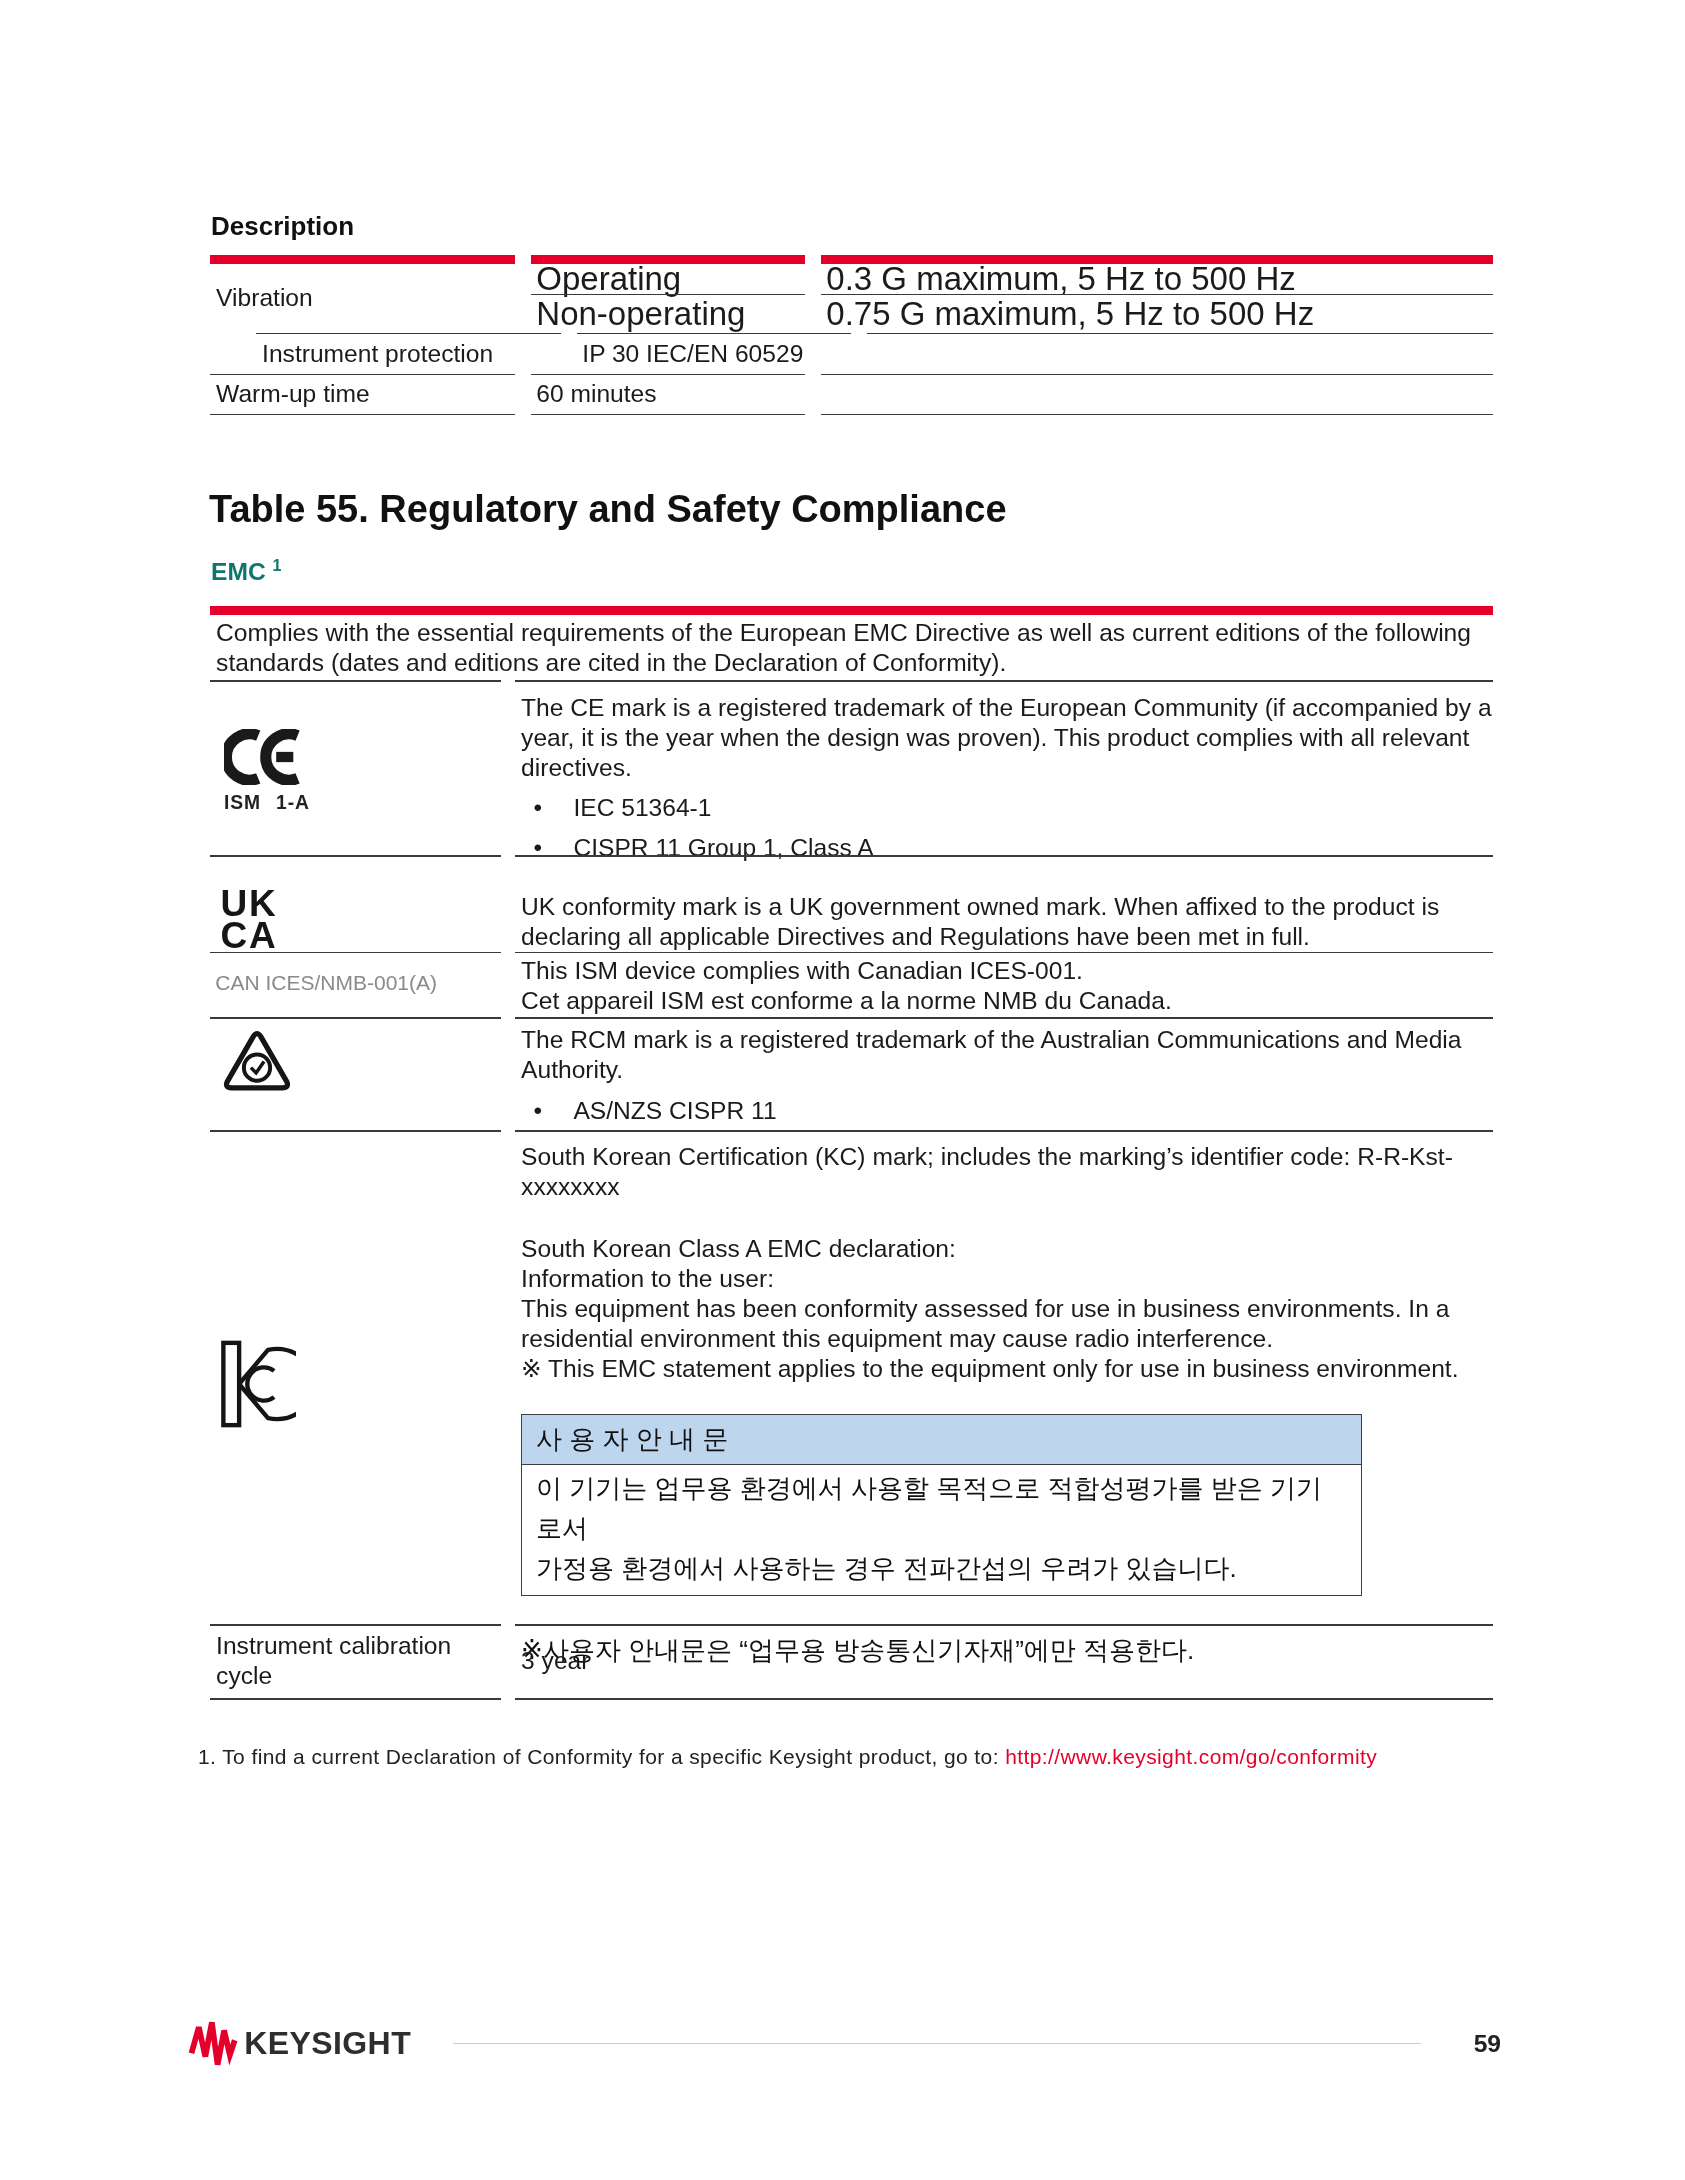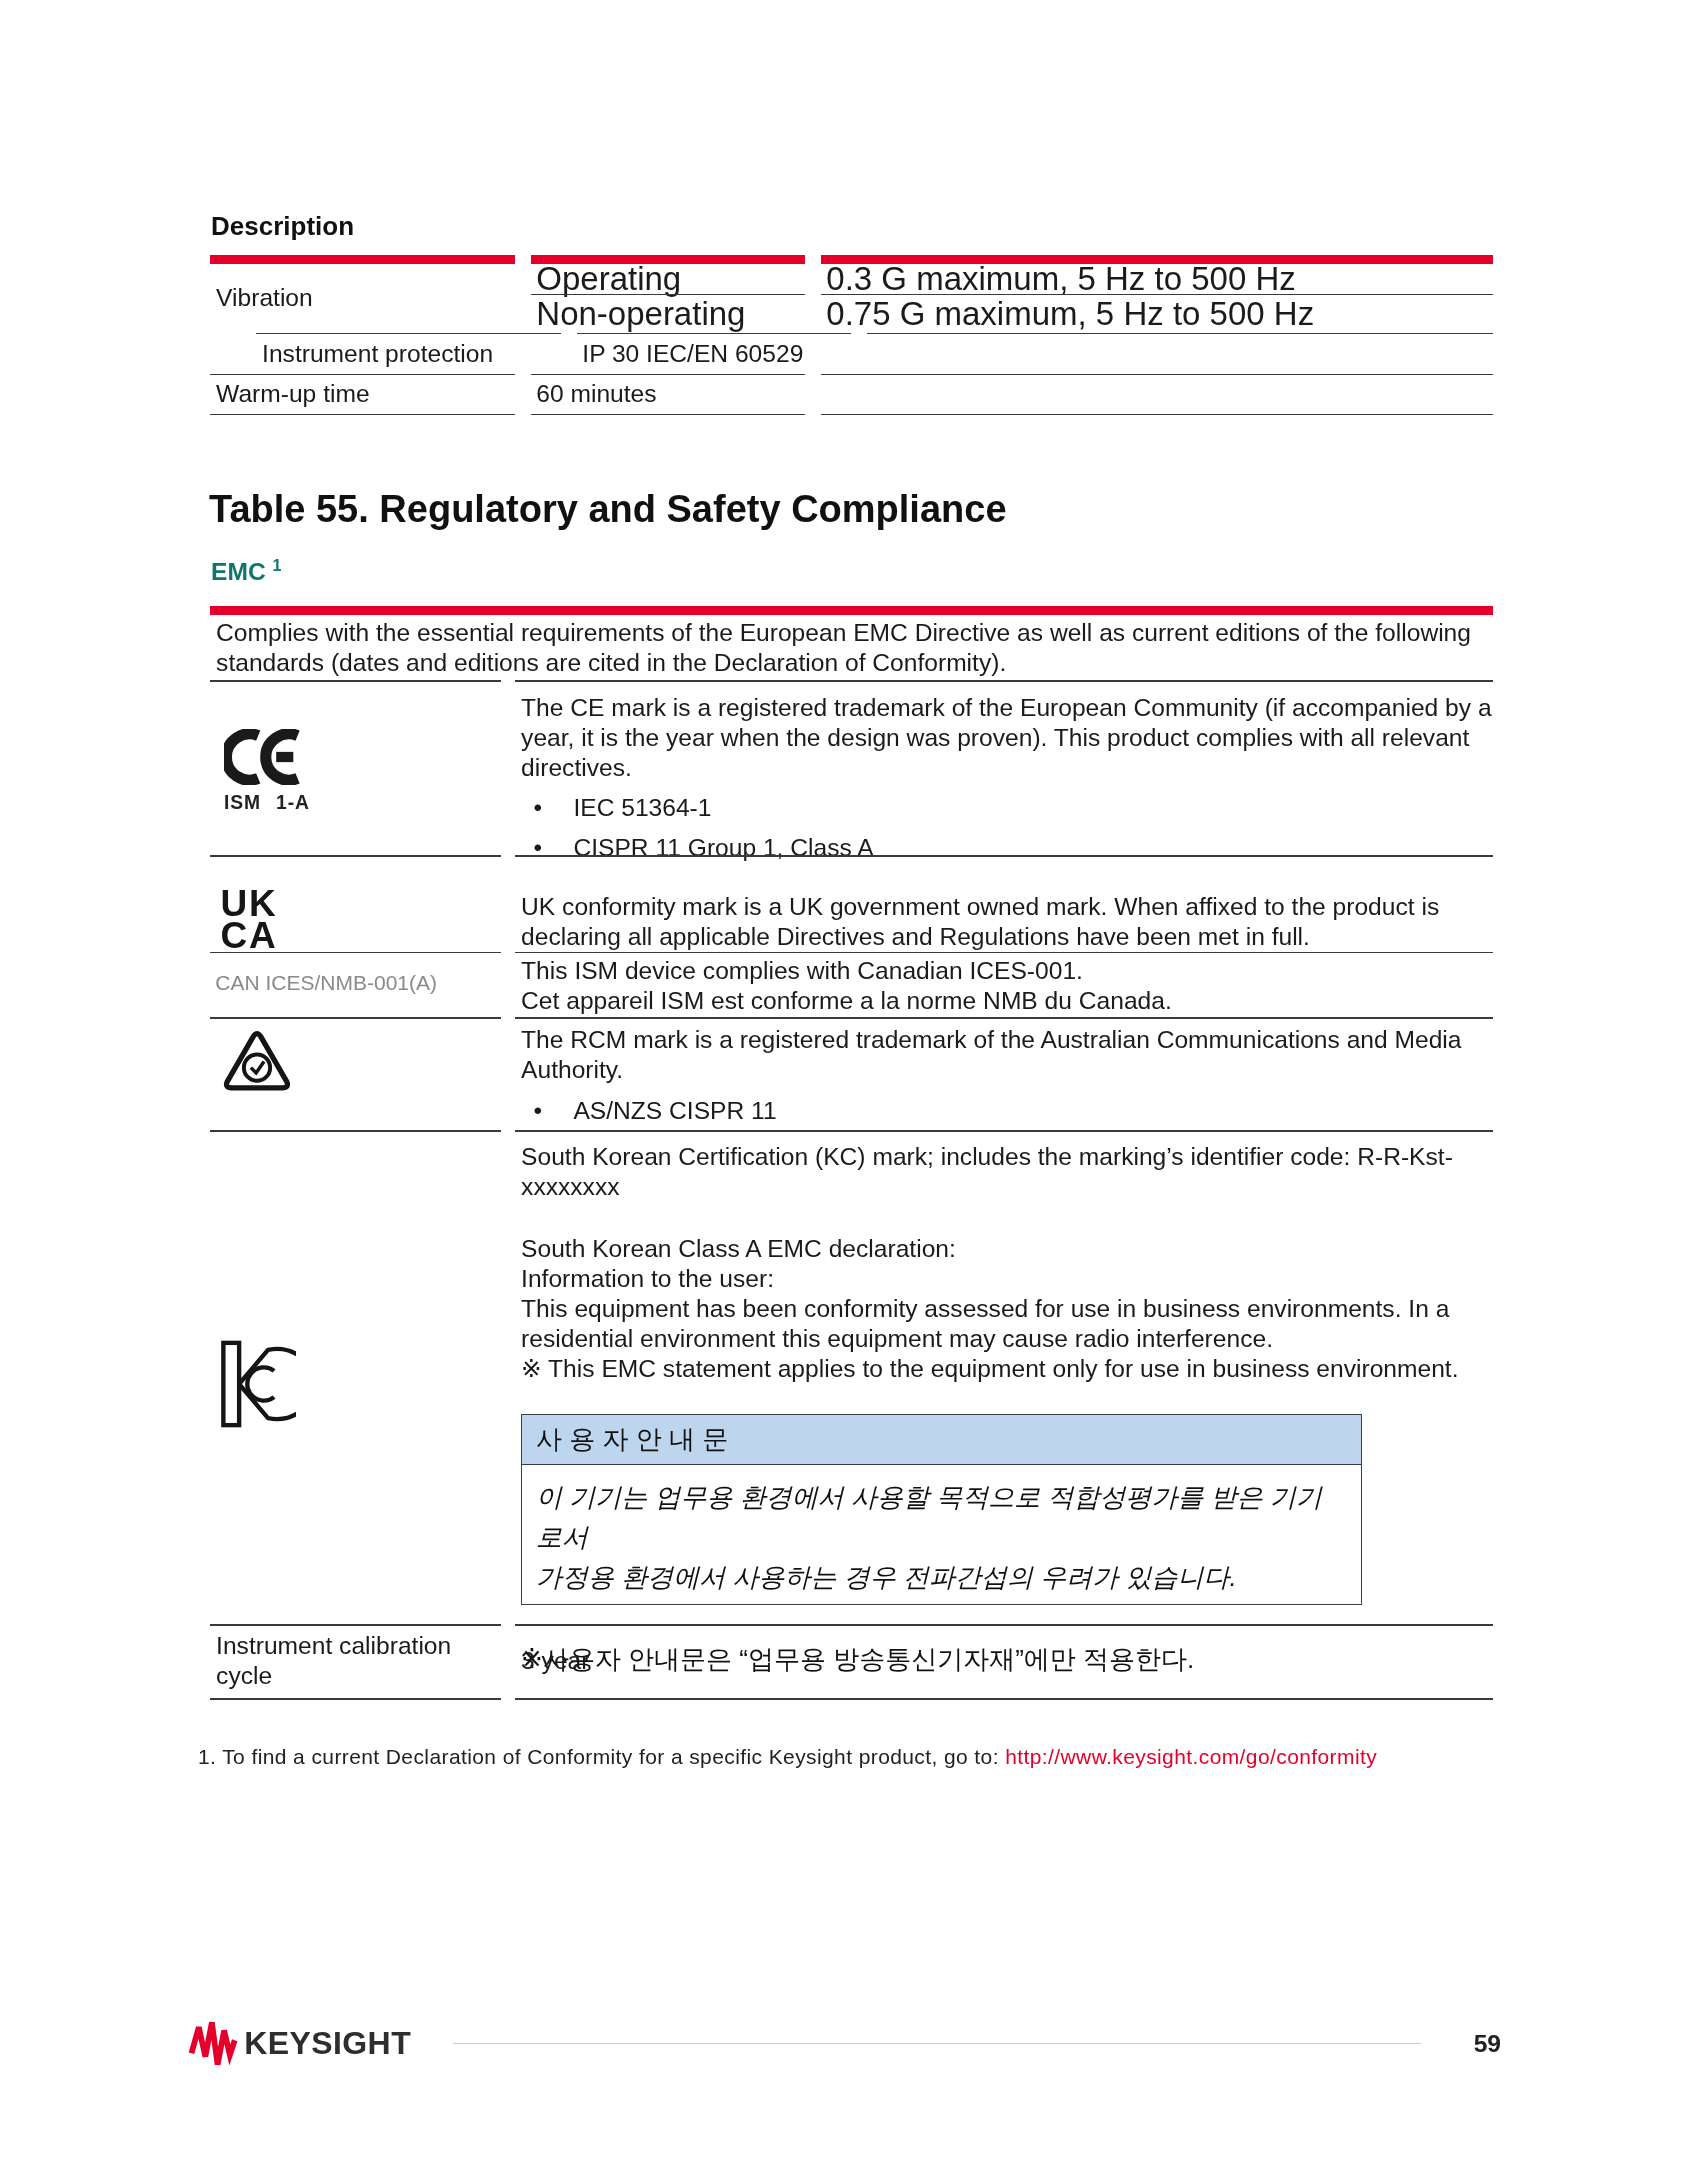--- a/index.html
+++ b/index.html
@@ -70,21 +70,21 @@
   #row-rcm .ct{padding-top:6.1px;}
   #row-rcm .bullet-line{margin-top:10.5px;}
   
   #row-kc{height:492px;}
   #row-kc .m{padding-left:8.8px;}
   #row-kc .m svg{margin-top:207px;}
   #row-kc .ct{padding-top:9.7px;}
   .p2{margin-top:32px;}
   .kbox{margin-top:30px;width:841px;border:1.8px solid #3f3f3f;box-sizing:border-box;}
   .kbox-h{background:#BDD6EE;font-size:26px;padding:8.8px 0 10.5px 14px;border-bottom:1.8px solid #3f3f3f;color:#111;}
-  .kbox-b{padding:12px 14px 7px;font-size:26px;line-height:40px;color:#111;font-style:italic;}
+  .kbox-b{padding:3px 14px 7px;font-size:26px;line-height:40px;color:#111;}
   .knote{margin-top:39px;font-size:26px;color:#111;}
   
   #row-cal{height:72px;}
   #row-cal .m{padding-top:5.3px;padding-left:6.1px;font-size:24.6px;line-height:30px;}
   #row-cal .ct{padding-top:20px;}
   
   #footnote{position:absolute;left:198px;top:1745px;font-size:21px;letter-spacing:0.4px;color:#222;}
   #footnote .fn-link{color:#E4002B;text-decoration:none;}
   
   #footer{position:absolute;left:188px;top:2019px;width:1313px;display:flex;align-items:center;}

